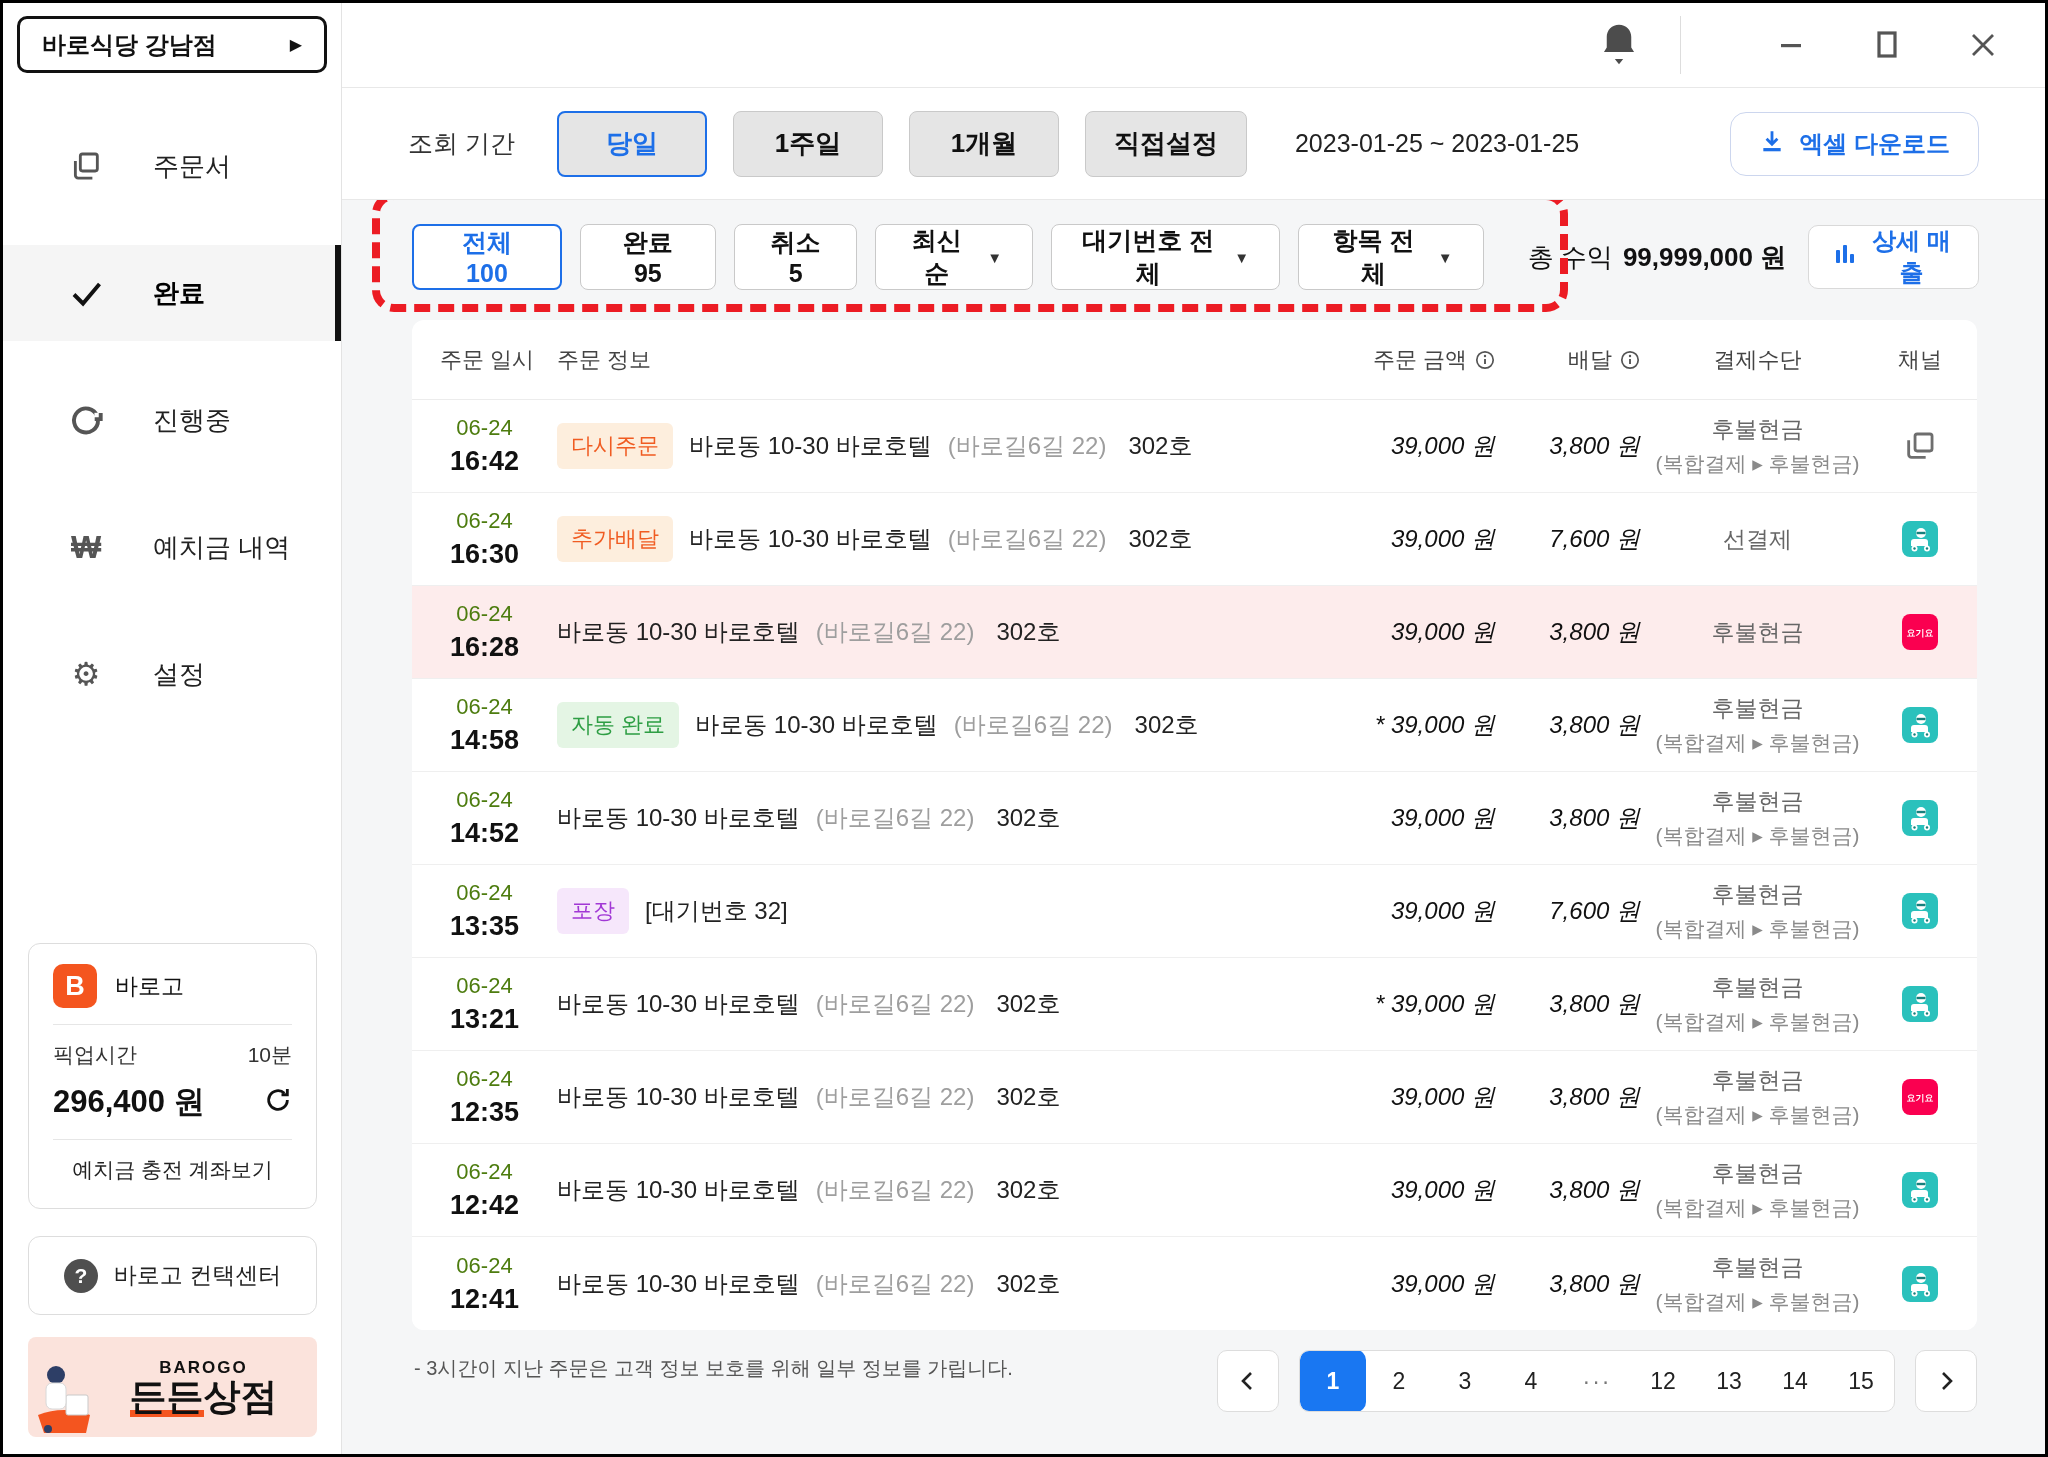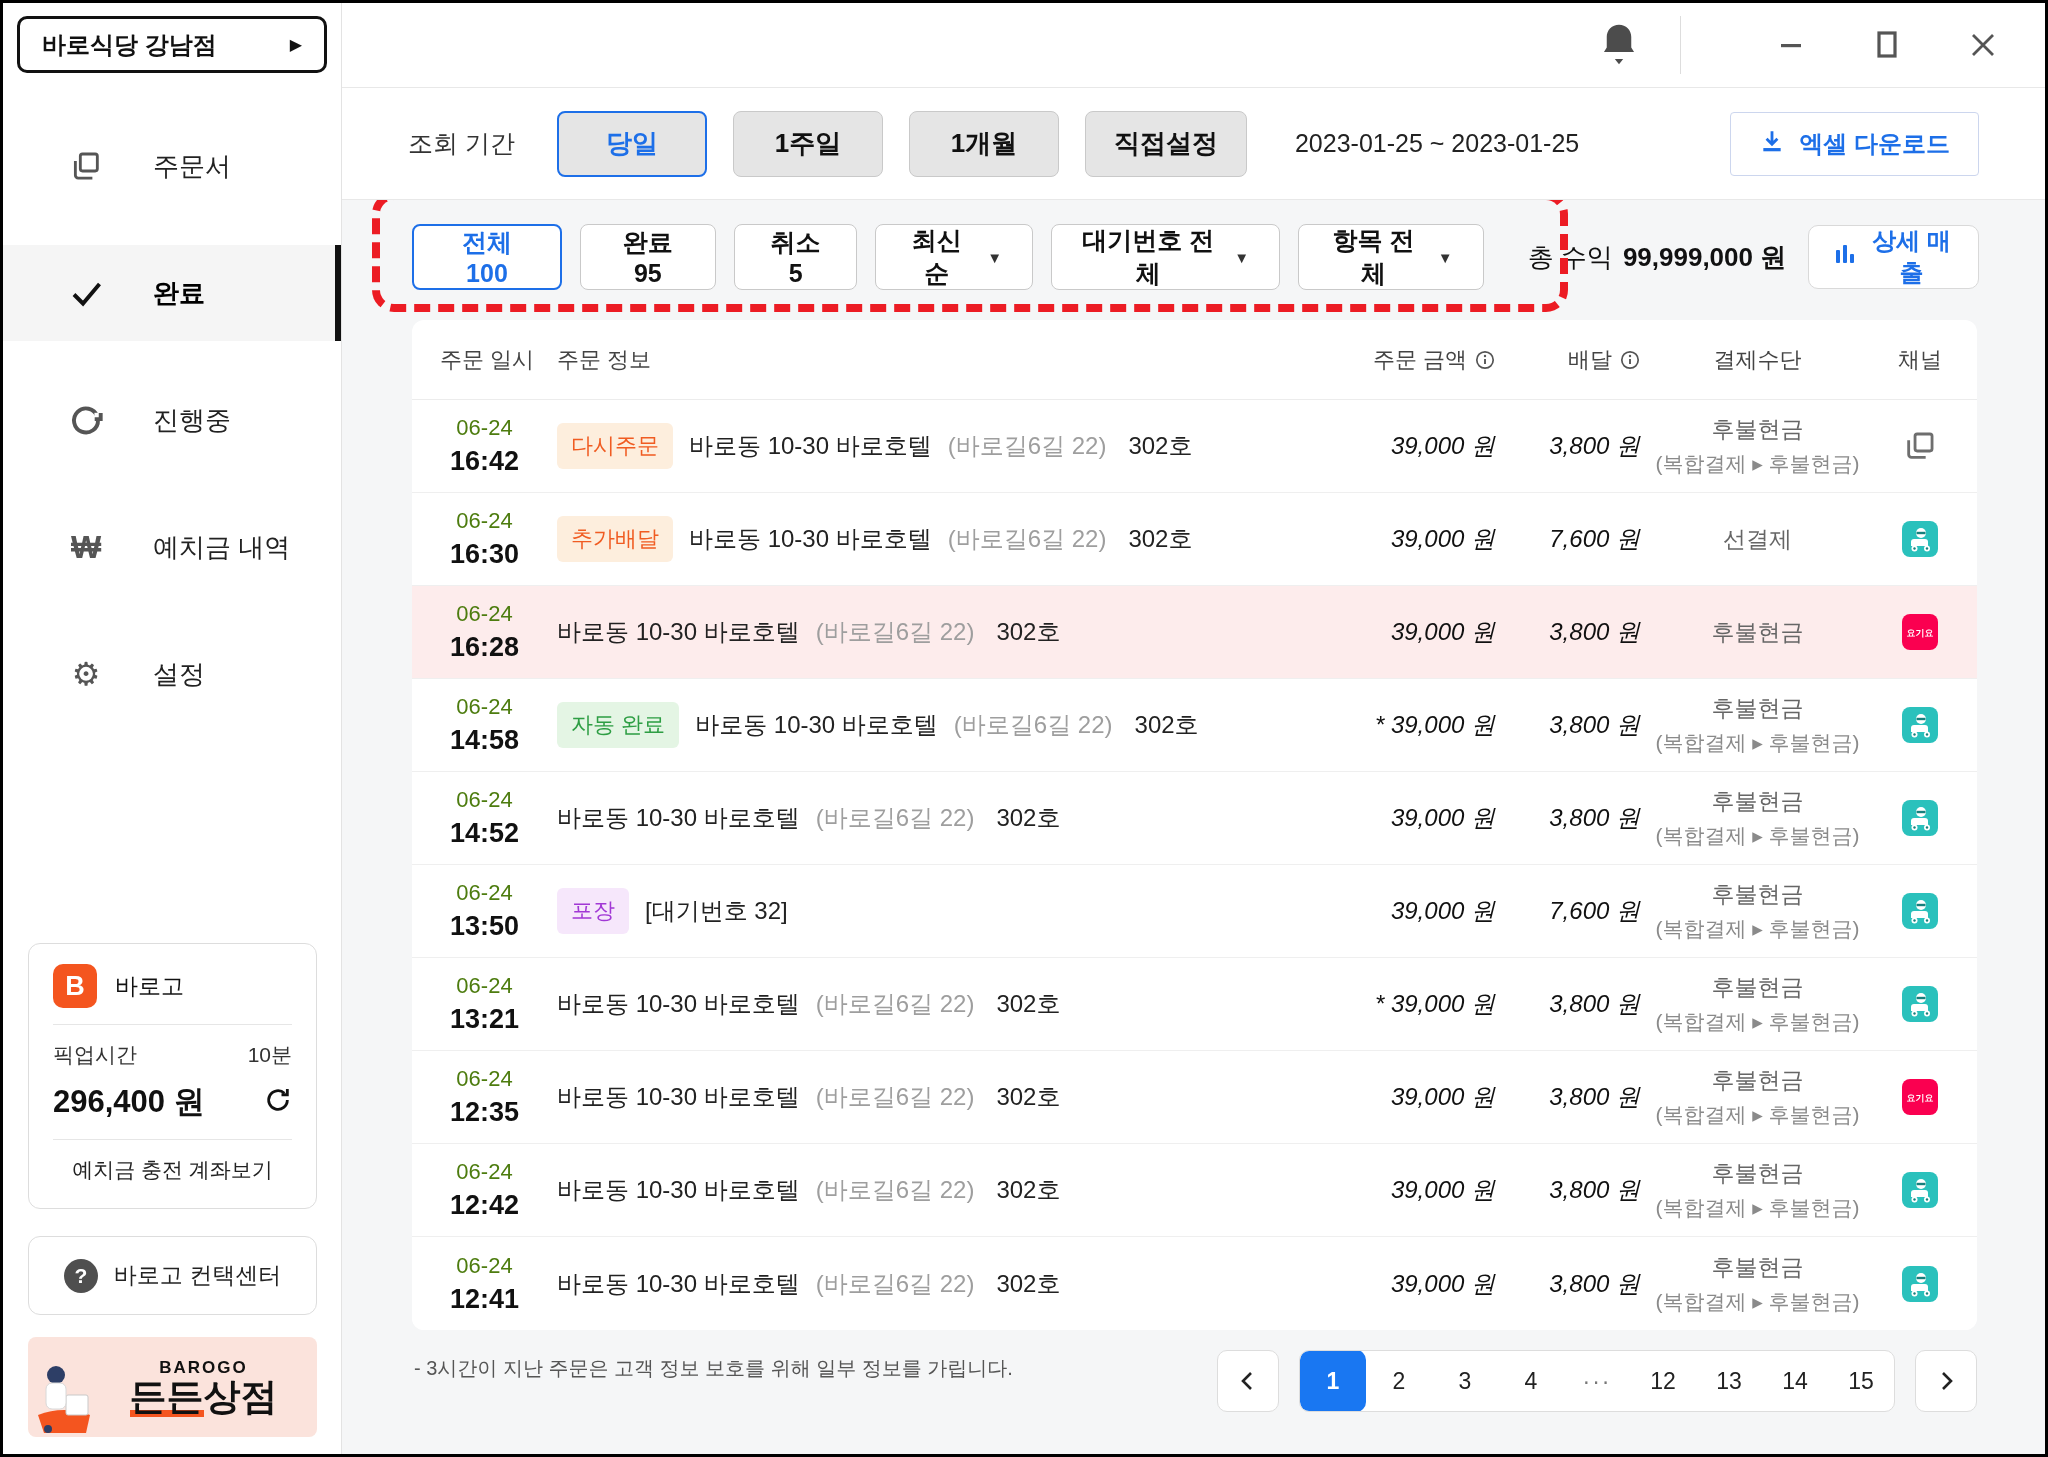--- a/index.html
+++ b/index.html
@@ -43,21 +43,21 @@
   .titlebar { height:85px; display:flex; align-items:center; justify-content:flex-end; border-bottom:1px solid #e8e8e8; padding-right:42px; }
   .bell-btn { background:none; border:none; cursor:pointer; margin-right:40px; }
   .tb-div { width:1px; height:58px; background:#ddd; margin-right:34px; }
   .win-btn { background:none; border:none; cursor:pointer; width:40px; height:40px; display:flex; align-items:center; justify-content:center; margin-left:56px; }
 
   .toolbar { height:112px; display:flex; align-items:center; padding-left:66px; border-bottom:1px solid #e8e8e8; background:#fff; }
   .tb-label { font-size:25px; color:#333; margin-right:42px; }
   .period-btn { height:66px; min-width:150px; padding:0 28px; margin-right:26px; background:#e5e5e5; border:1px solid #c9c9c9; border-radius:8px; font-size:26px; font-weight:bold; color:#111; cursor:pointer; font-family:inherit; }
   .period-btn.selected { border:2px solid #1d6fe8; color:#1d6fe8; }
   .date-range { font-size:25px; color:#222; font-weight:500; margin-left:22px; }
-  .excel-btn { margin-left:auto; margin-right:66px; height:64px; padding:0 28px; background:#fff; border:1px solid #ccd6ee; border-radius:4px; display:flex; align-items:center; gap:14px; color:#1d6fe8; font-size:24px; font-weight:bold; cursor:pointer; font-family:inherit; }
+  .excel-btn { margin-left:auto; margin-right:66px; height:64px; padding:0 28px; background:#fff; border:1px solid #ccd6ee; border-radius:16px; display:flex; align-items:center; gap:14px; color:#1d6fe8; font-size:24px; font-weight:bold; cursor:pointer; font-family:inherit; }
 
   .content { position:relative; flex:1; background:#f5f6f7; overflow:hidden; }
   .red-box { position:absolute; left:30px; top:-8px; width:1196px; height:120px; border:8px dashed #ec1c24; border-radius:22px; pointer-events:none; z-index:6; }
 
   .filterbar { display:flex; align-items:center; margin:24px 66px 0 70px; height:66px; }
   .chip { height:66px; background:#fff; border:1px solid #c9c9c9; border-radius:8px; padding:0 30px; font-size:25px; font-weight:bold; color:#111; margin-right:18px; cursor:pointer; font-family:inherit; display:flex; align-items:center; }
   .chip.selected { border:2px solid #1d6fe8; color:#1d6fe8; }
   .chip.dropdown { font-weight:600; }
   .chip .caret { font-size:15px; color:#333; margin-left:20px; }
   .revenue { margin-left:26px; white-space:nowrap; font-size:26px; color:#111; }
@@ -438,21 +438,21 @@
                   <circle cx="25" cy="27.5" r="3" fill="#fff"></circle>
                   <circle cx="12.5" cy="27.5" r="1.2" fill="#16807c"></circle>
                   <circle cx="25" cy="27.5" r="1.2" fill="#16807c"></circle>
                 </svg>
               </div>
     <div class="t-pad"></div>
   </div>
             <div class="t-row">
     <div class="c-date">
       <span class="od-date">06-24</span>
-      <span class="od-time">13:50</span>
+      <span class="od-time">13:35</span>
     </div>
     <div class="c-info">
       <span class="badge purple">포장</span>
       <span class="place">[대기번호 32]</span>
 
     </div>
     <div class="c-amt"><span class="amt">39,000 원</span></div>
     <div class="c-del"><span class="amt">7,600 원</span></div>
     <div class="c-pay">
       <div class="pay1">후불현금</div>

